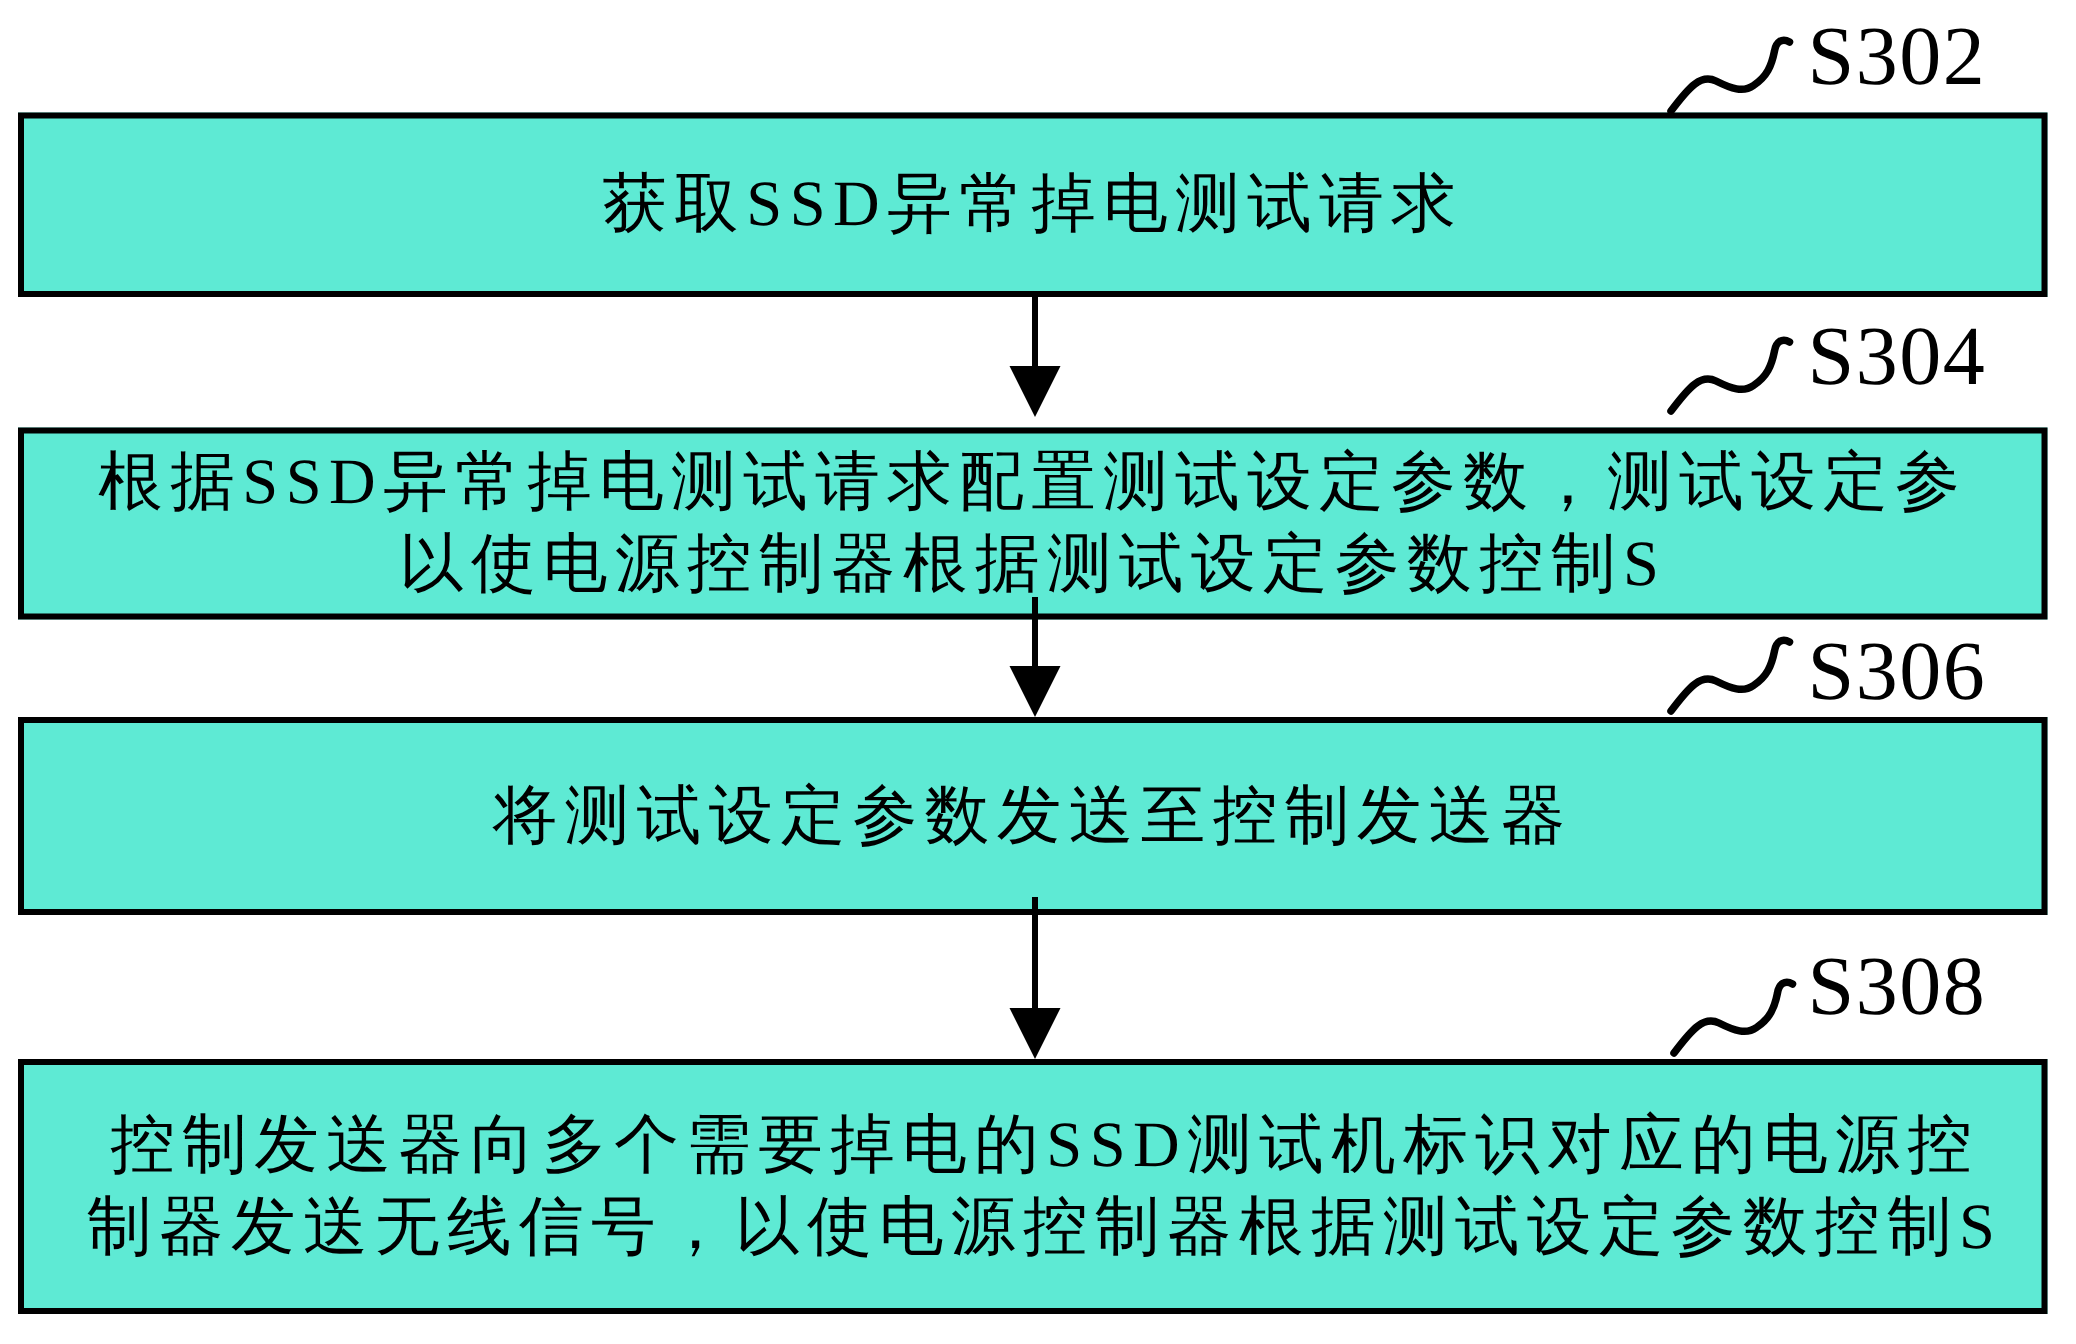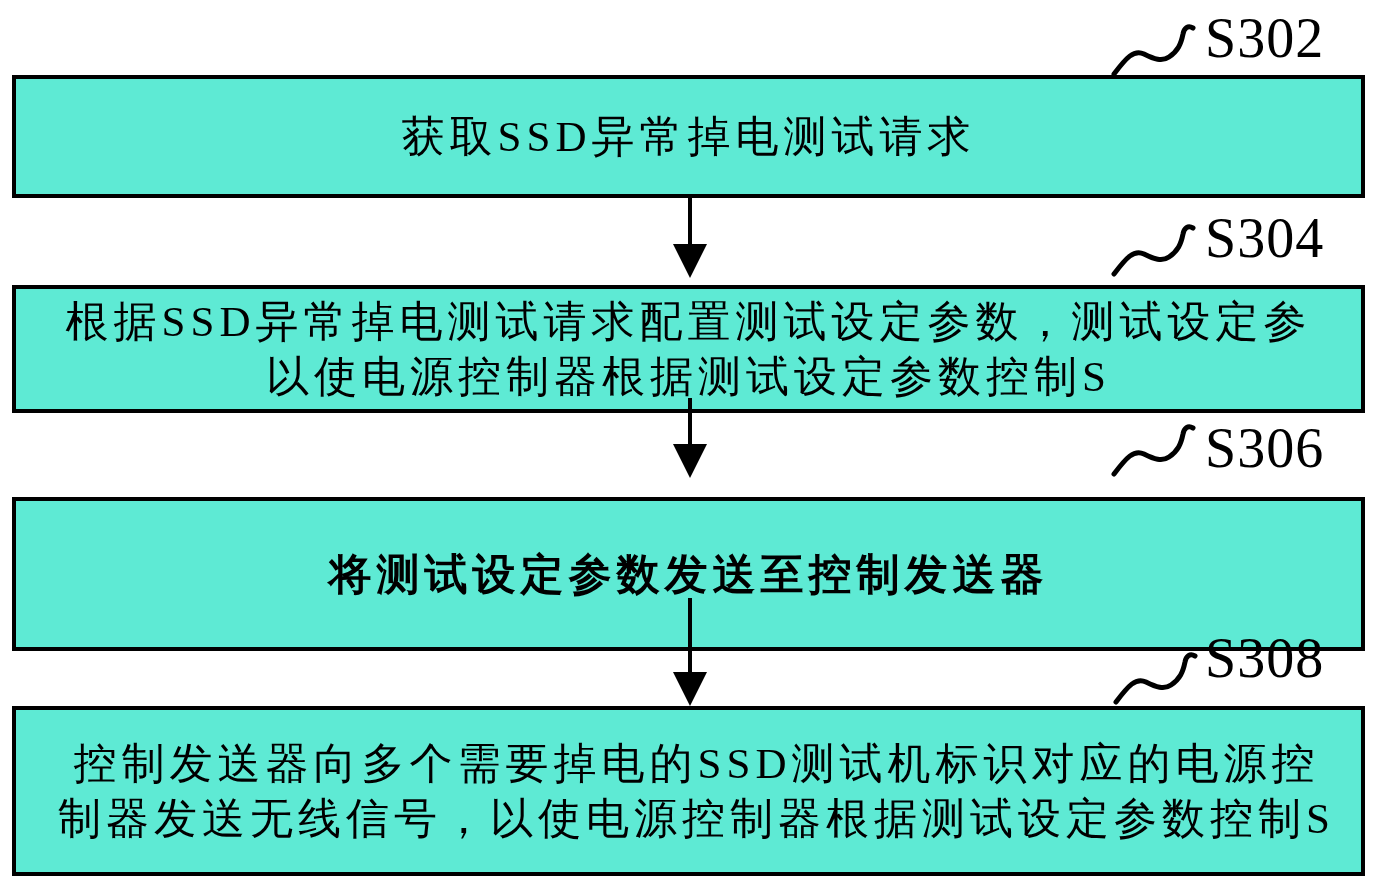--- a/index.html
+++ b/index.html
@@ -86,21 +86,21 @@
   </div>
 
   <svg class="squiggle" style="left:1110px; top:220px;" viewBox="0 0 88 58">
     <path d="M4,54 C16,38 24,29 34,34 C44,39 52,42 59,37 C68,31 71,24 73,14 C74,8 78,5 83,8" fill="none" stroke="#000" stroke-width="5" stroke-linecap="round"></path>
   </svg>
   <div class="step-label" style="left:1205px; top:210px;">S304</div>
 
   <div class="arrow-line" style="top:398px; height:48px;"></div>
   <div class="arrow-head" style="top:444px;"></div>
 
-  <div class="step-box" style="top:497px; height:154px;font-weight:bold;">
+  <div class="step-box" style="top:478px; height:132px;">
     <div class="box-line">将测试设定参数发送至控制发送器</div>
   </div>
 
   <svg class="squiggle" style="left:1110px; top:420px;" viewBox="0 0 88 58">
     <path d="M4,54 C16,38 24,29 34,34 C44,39 52,42 59,37 C68,31 71,24 73,14 C74,8 78,5 83,8" fill="none" stroke="#000" stroke-width="5" stroke-linecap="round"></path>
   </svg>
   <div class="step-label" style="left:1205px; top:420px;">S306</div>
 
   <div class="arrow-line" style="top:598px; height:76px;"></div>
   <div class="arrow-head" style="top:672px;"></div>

